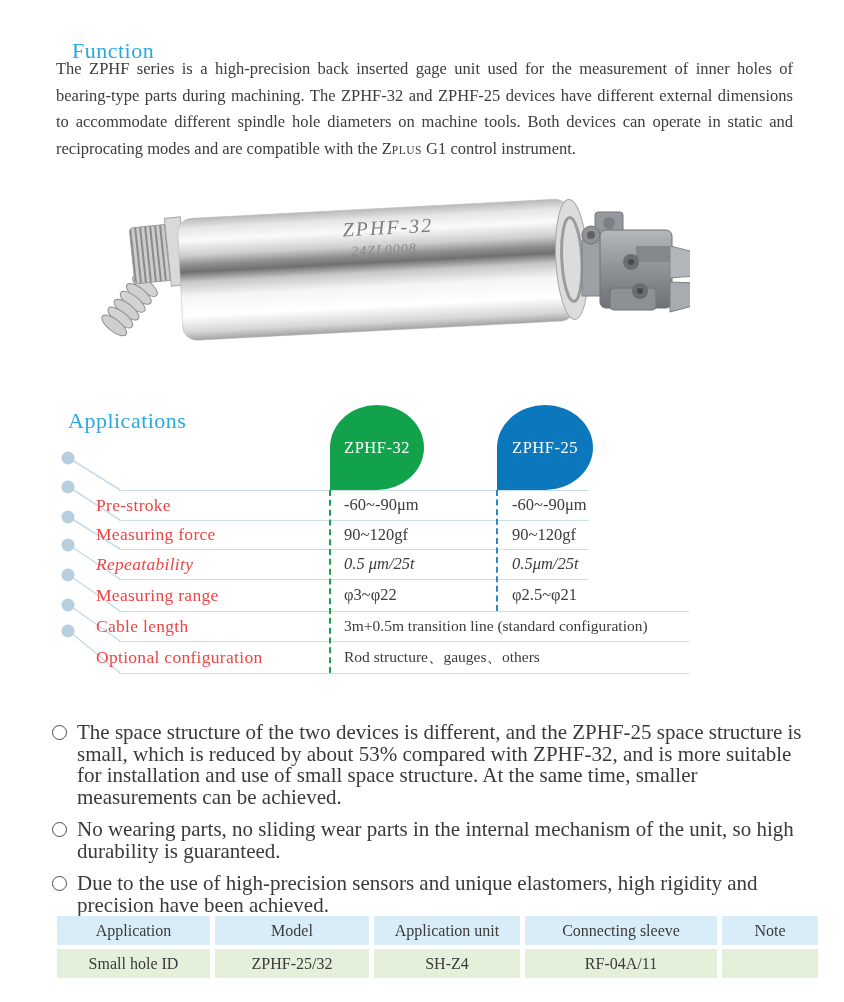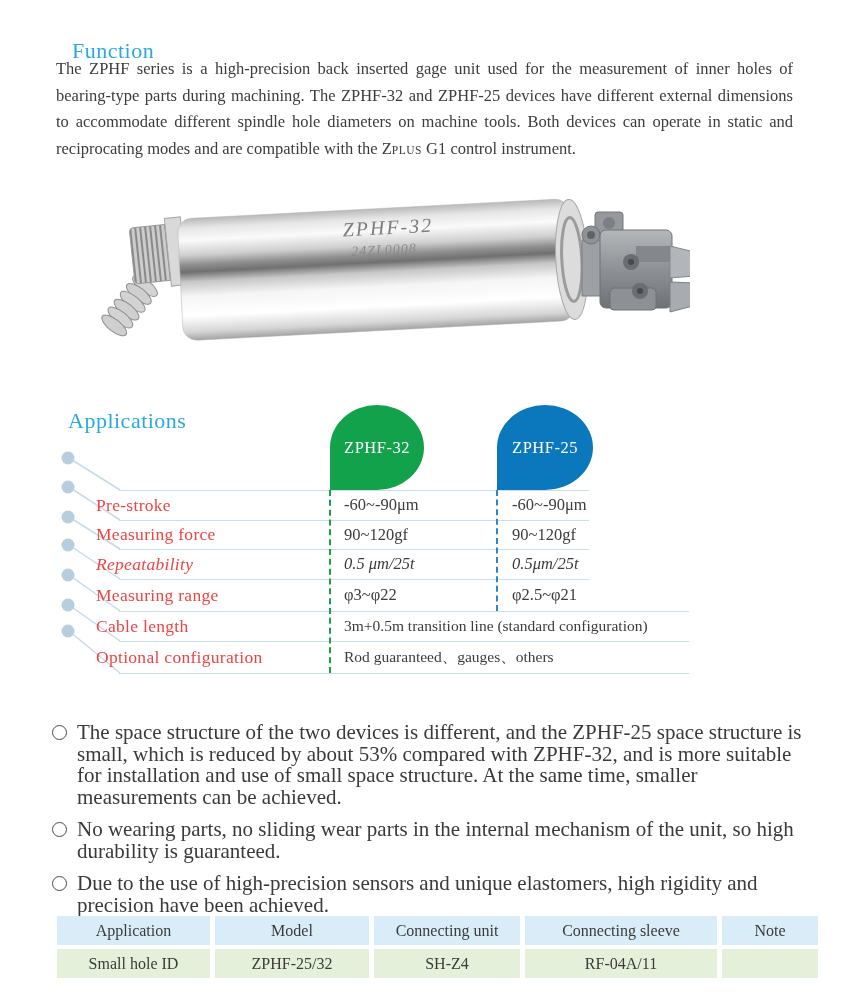--- a/index.html
+++ b/index.html
@@ -196,21 +196,21 @@
   <div class="srow-val25 r3">0.5μm/25t</div>
 
   <div class="srow-label r4">Measuring range</div>
   <div class="srow-val32 r4">φ3~φ22</div>
   <div class="srow-val25 r4">φ2.5~φ21</div>
 
   <div class="srow-label r5">Cable length</div>
   <div class="srow-span r5">3m+0.5m transition line (standard configuration)</div>
 
   <div class="srow-label r6">Optional configuration</div>
-  <div class="srow-span r6">Rod guaranteed、gauges、others</div>
+  <div class="srow-span r6">Rod structure、gauges、others</div>
 
   <div id="notes">
     <div class="note">
       <span class="note-marker"></span>
       <span class="note-text">The space structure of the two devices is different, and the ZPHF-25 space structure is small, which is reduced by about 53% compared with ZPHF-32, and is more suitable for installation and use of small space structure. At the same time, smaller measurements can be achieved.</span>
     </div>
     <div class="note">
       <span class="note-marker"></span>
       <span class="note-text">No wearing parts, no sliding wear parts in the internal mechanism of the unit, so high durability is guaranteed.</span>
     </div>
@@ -218,21 +218,21 @@
       <span class="note-marker"></span>
       <span class="note-text">Due to the use of high-precision sensors and unique elastomers, high rigidity and precision have been achieved.</span>
     </div>
   </div>
 
   <table id="selection-table">
     <tbody>
         <tr>
       <td class="th-cell cw1">Application</td>
       <td class="th-cell cw2">Model</td>
-      <td class="th-cell cw3">Connecting unit</td>
+      <td class="th-cell cw3">Application unit</td>
       <td class="th-cell cw4">Connecting sleeve</td>
       <td class="th-cell cw5">Note</td>
     </tr>
     <tr>
       <td class="td-cell cw1">Small hole ID</td>
       <td class="td-cell cw2">ZPHF-25/32</td>
       <td class="td-cell cw3">SH-Z4</td>
       <td class="td-cell cw4">RF-04A/11</td>
       <td class="td-cell cw5"></td>
     </tr>

